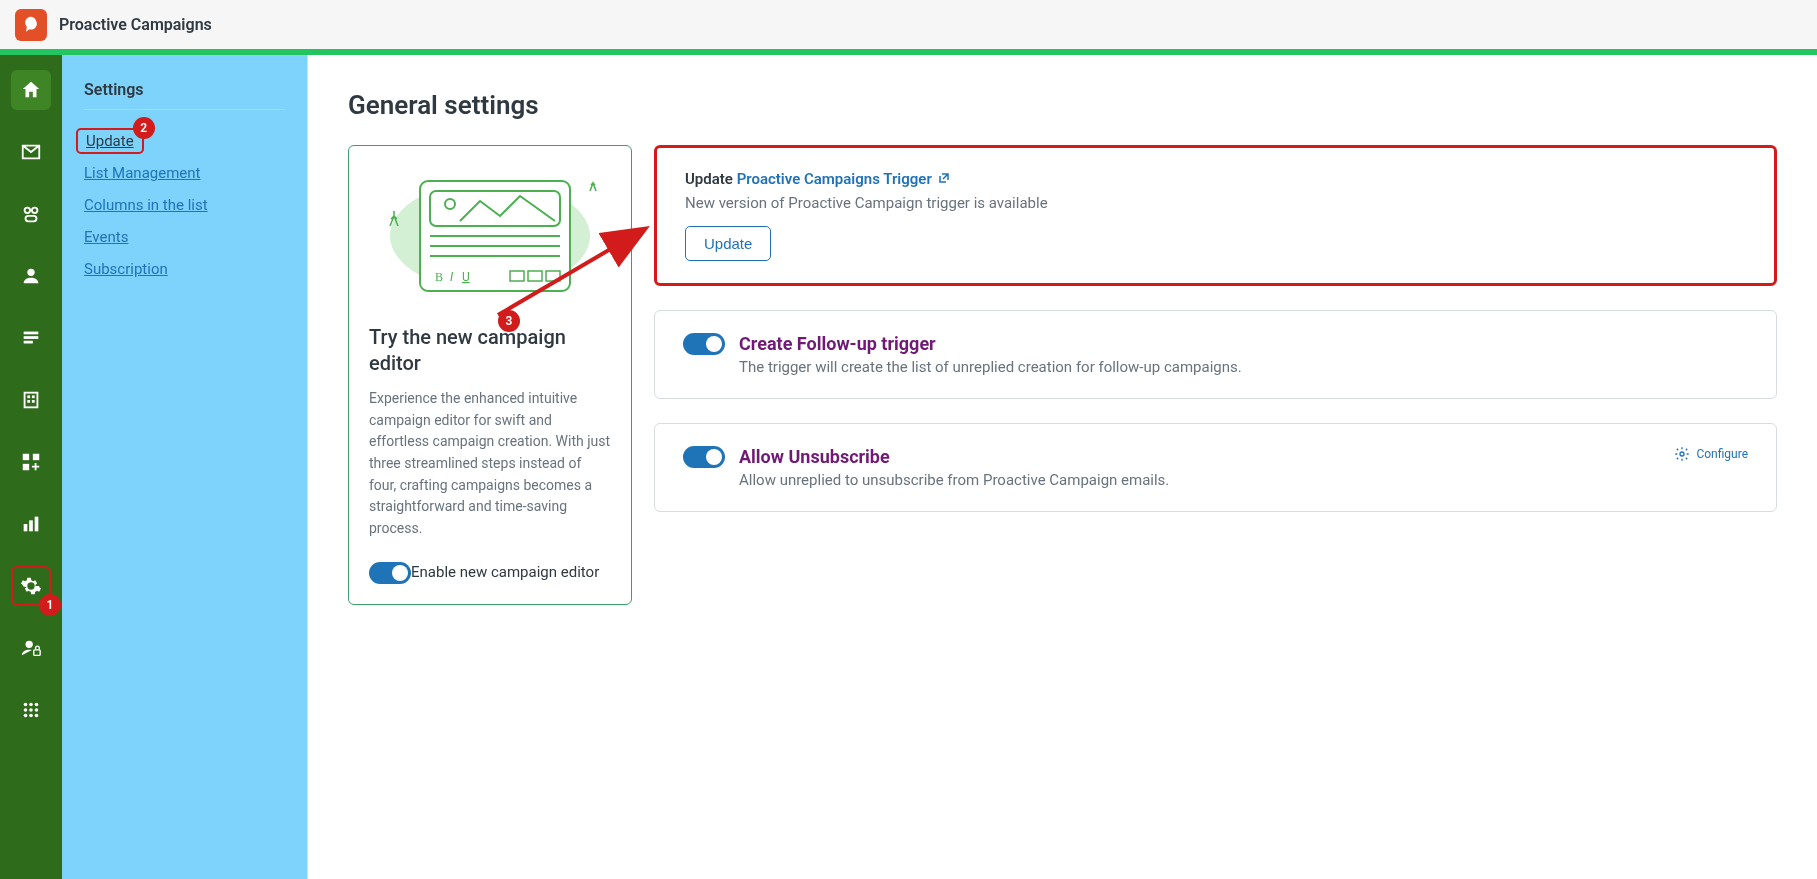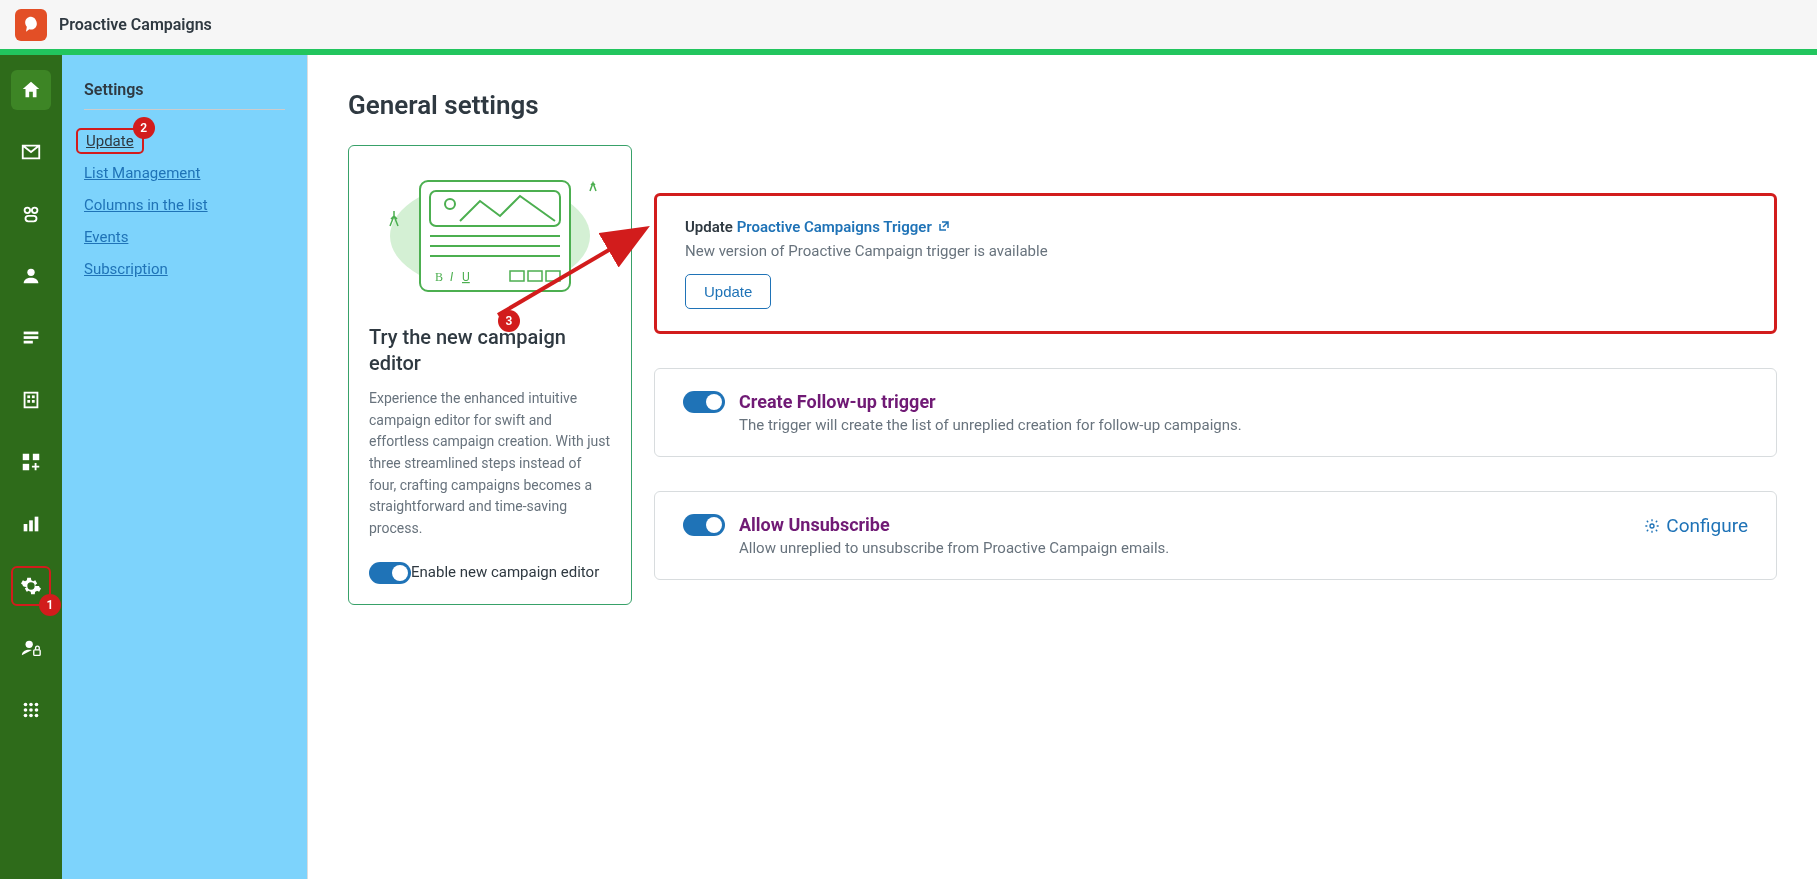--- a/index.html
+++ b/index.html
@@ -37,36 +37,36 @@
 
 .promo-card { width: 284px; border: 1px solid #38a169; border-radius: 6px; padding: 20px; }
 .promo-image { width: 100%; height: 140px; display: flex; align-items: center; justify-content: center; margin-bottom: 18px; position: relative; }
 .promo-image svg { width: 100%; height: 100%; }
 .promo-title { font-size: 20px; font-weight: 500; color: #2f3941; margin-bottom: 12px; line-height: 1.3; }
 .promo-desc { font-size: 14px; color: #68737d; line-height: 1.55; margin-bottom: 22px; }
 .promo-toggle-row { display: flex; align-items: flex-start; }
 .promo-toggle-label { font-size: 15px; color: #2f3941; line-height: 1.4; }
 
 
-.right-col { flex: 1; display: flex; flex-direction: column; gap: 34px; margin-top: 48px; }
+.right-col { flex: 1; display: flex; flex-direction: column; gap: 24px; }
 
 
 .card { border: 1px solid #d8dcde; border-radius: 6px; padding: 22px 28px; }
 .card.highlighted { border: 3px solid #d21c1c; }
 .card-update-row { display: flex; flex-direction: column; gap: 6px; align-items: flex-start; }
 .card-update-title { font-size: 15px; font-weight: 600; color: #2f3941; }
 .card-update-title a { color: #1f73b7; text-decoration: none; font-weight: 600; }
 .card-update-desc { font-size: 15px; color: #68737d; margin-bottom: 8px; }
 .update-btn { border: 1px solid #1f73b7; color: #1f73b7; background: #fff; padding: 8px 18px; border-radius: 5px; font-size: 15px; cursor: pointer; }
 
 .card-toggle-row { display: flex; align-items: flex-start; gap: 14px; }
 .card-toggle-content { flex: 1; }
 .card-toggle-title { font-size: 18px; font-weight: 700; color: #701a75; margin-bottom: 4px; }
 .card-toggle-desc { font-size: 15px; color: #68737d; }
-.configure-link { color: #1f73b7; font-size: 19px; display: flex; align-items: center; gap: 6px; cursor: pointer; text-align: center; }
+.configure-link { color: #1f73b7; font-size: 12px; display: flex; align-items: center; gap: 6px; cursor: pointer; text-align: center; }
 .configure-link svg { width: 16px; height: 16px; stroke: #1f73b7; fill: none; }
 
 
 .toggle { width: 42px; height: 22px; background: #1f73b7; border-radius: 11px; position: relative; cursor: pointer; flex-shrink: 0; }
 .toggle::after { content: ""; position: absolute; width: 16px; height: 16px; background: #fff; border-radius: 50%; top: 3px; right: 3px; }
 
 
 .badge { position: absolute; width: 22px; height: 22px; background: #d21c1c; border-radius: 50%; color: #fff; font-size: 12px; font-weight: 600; display: flex; align-items: center; justify-content: center; z-index: 10; }
 
 

